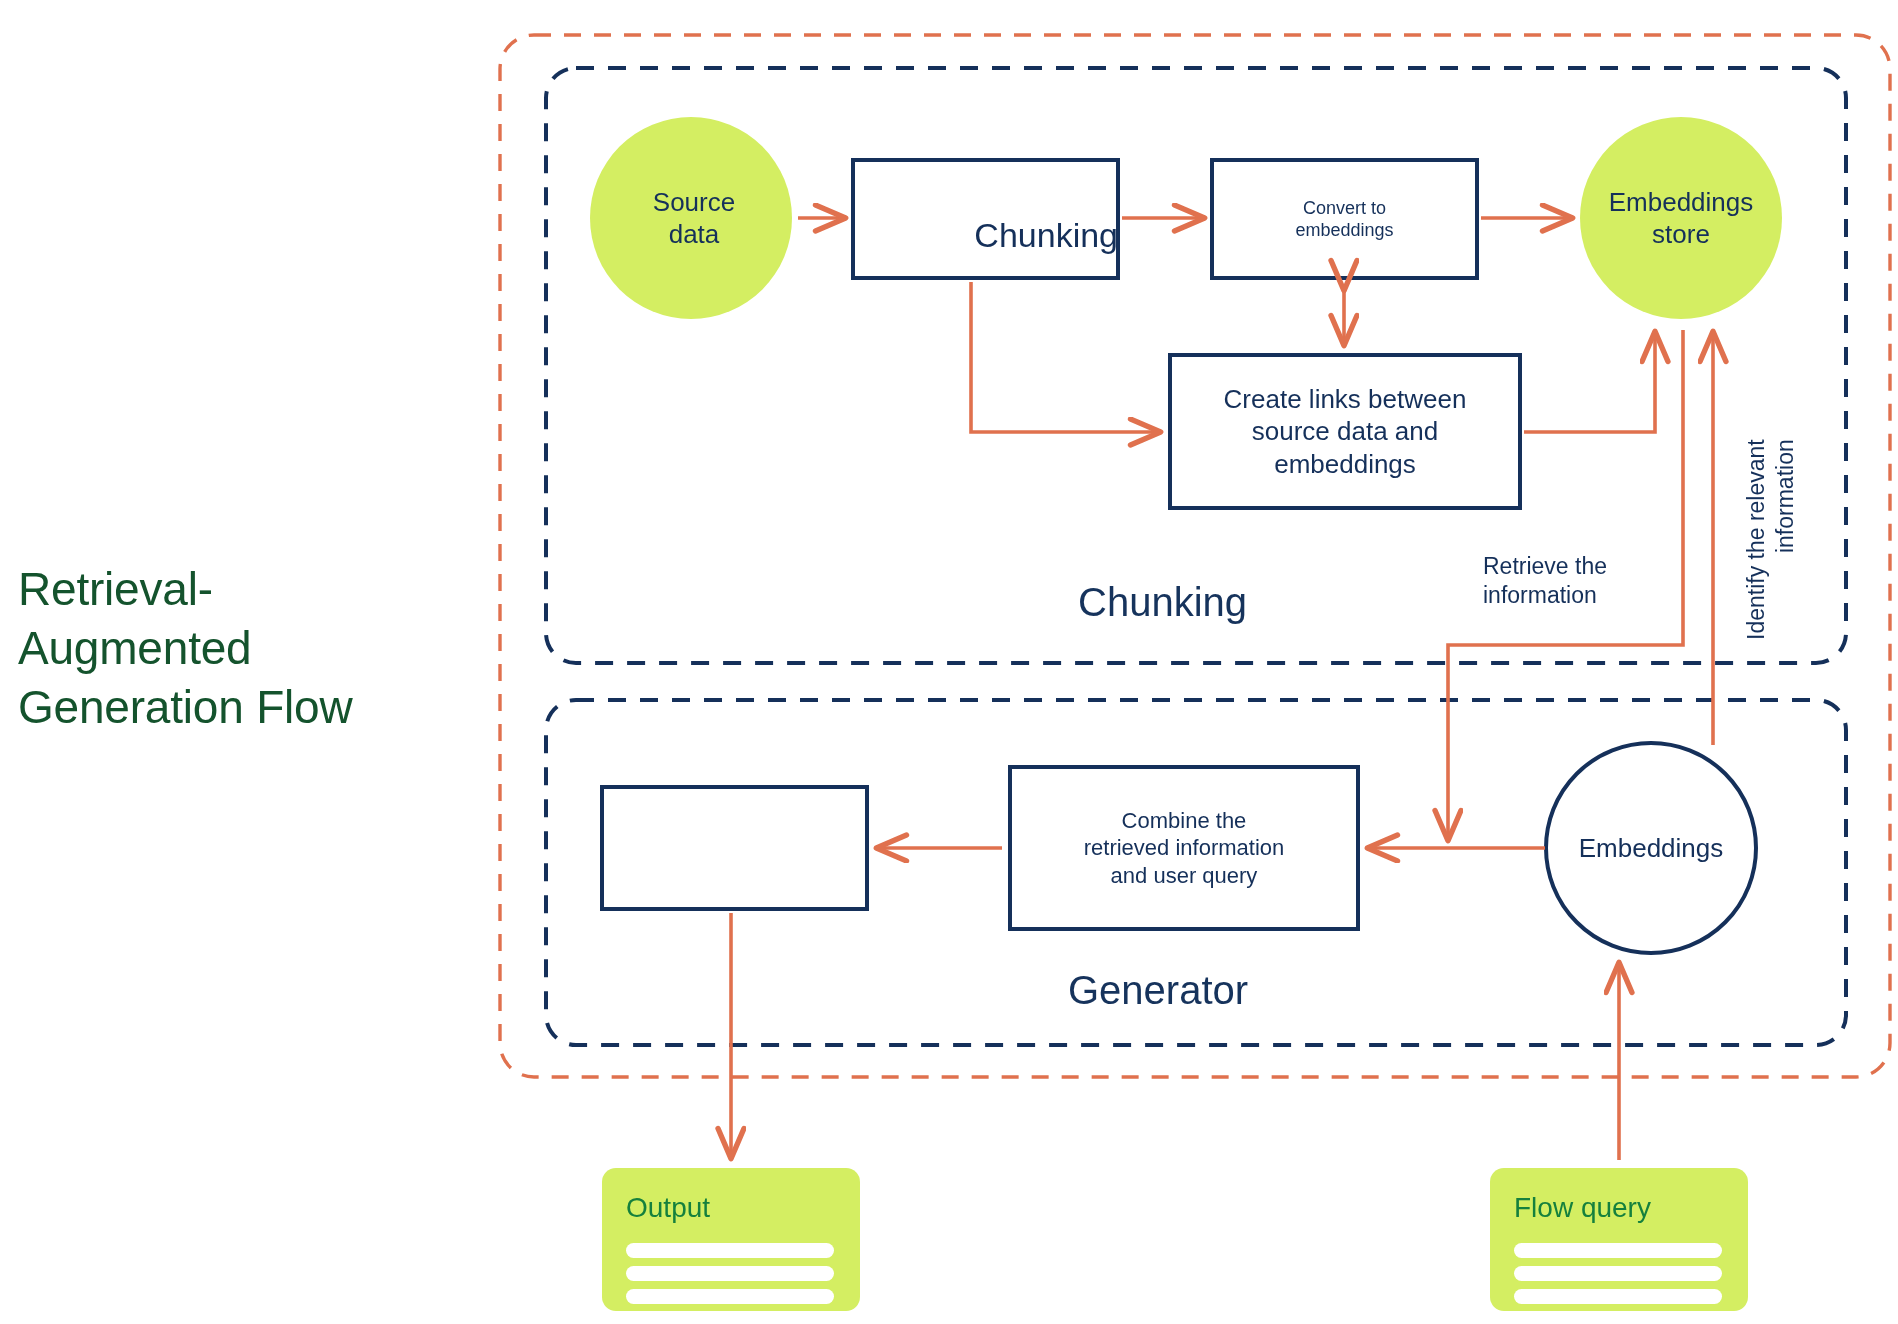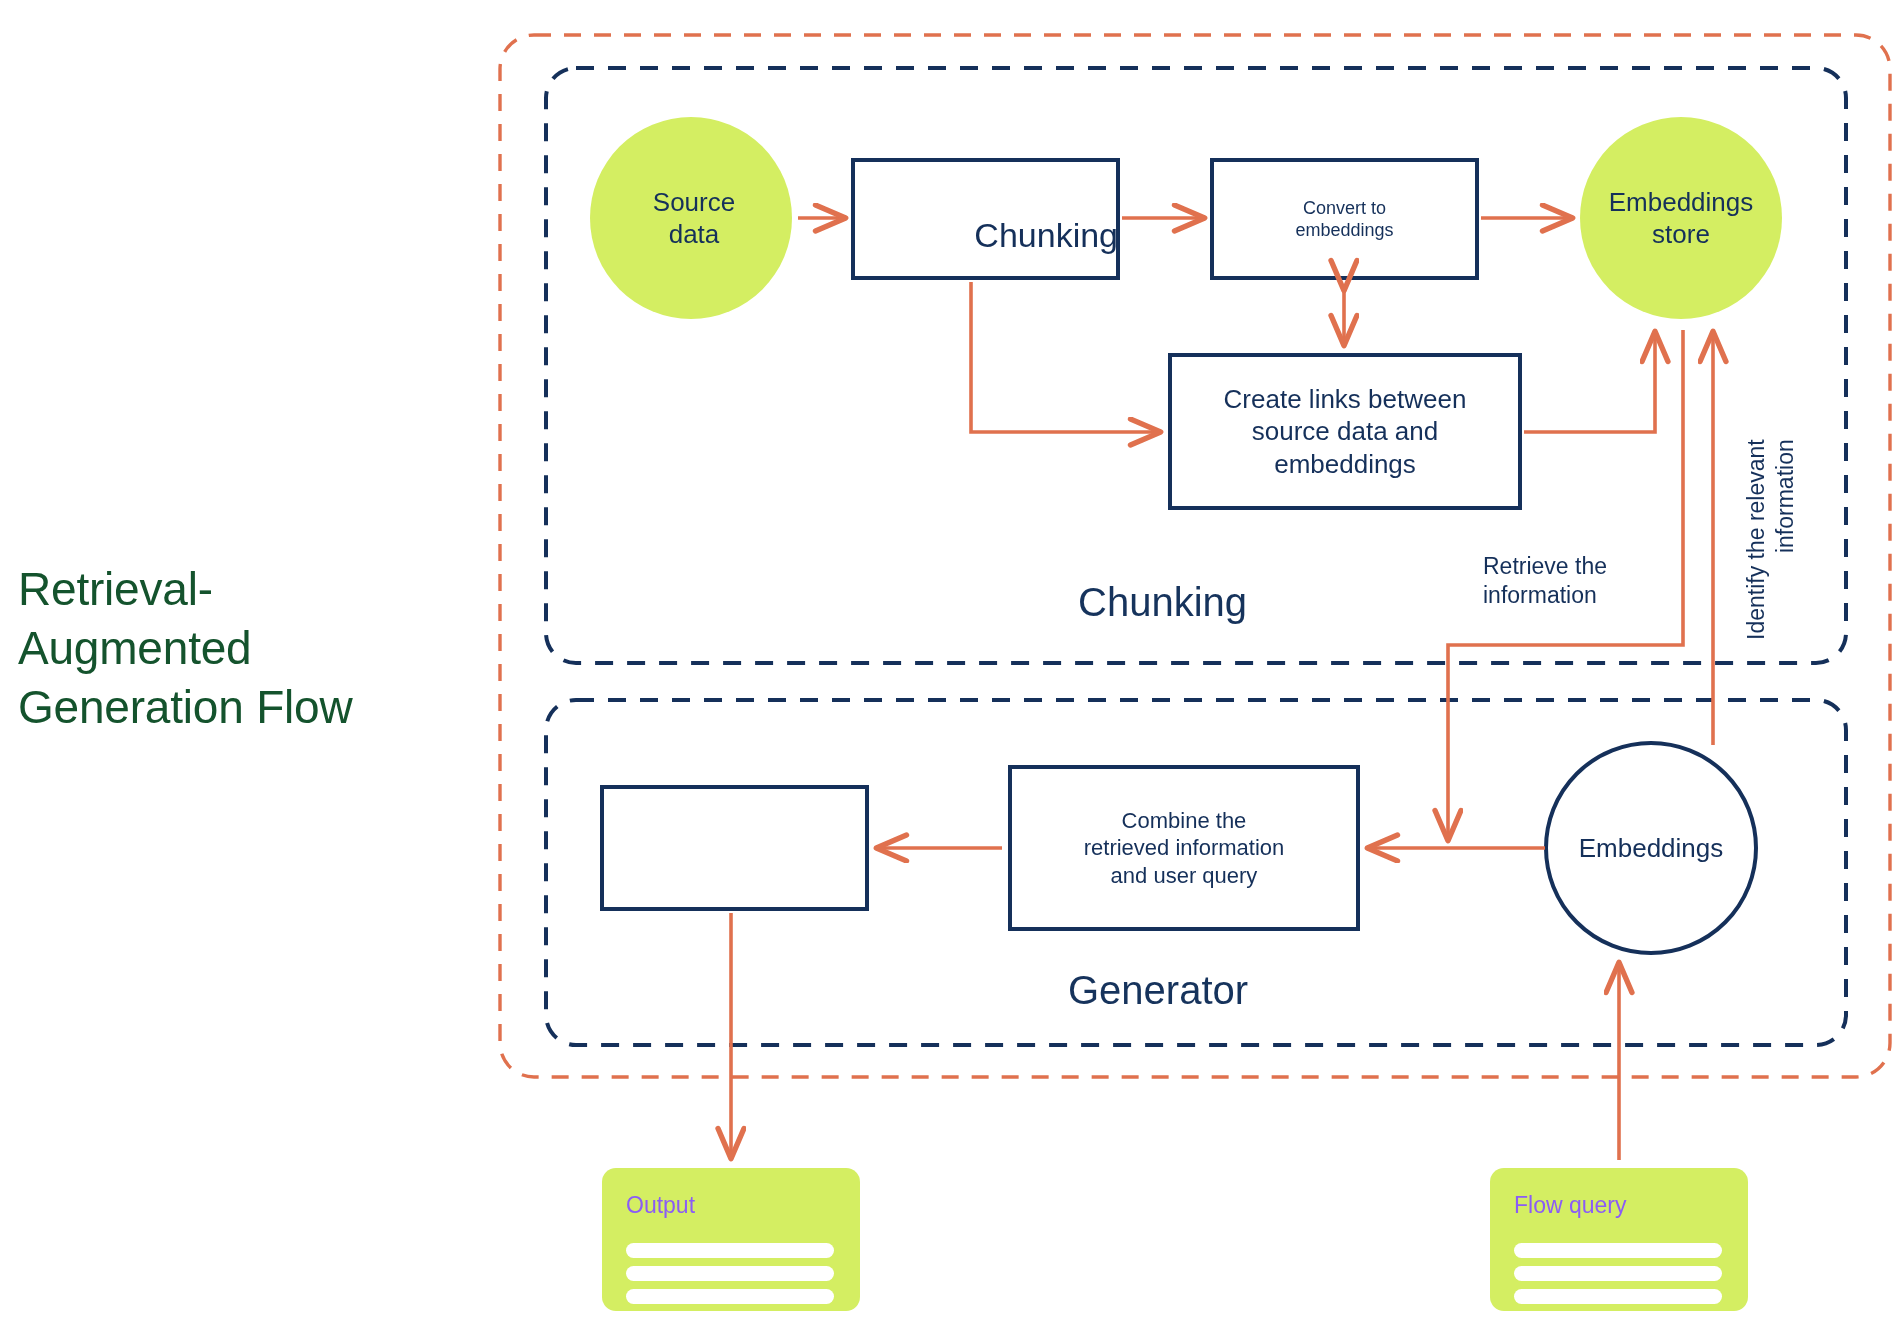--- a/index.html
+++ b/index.html
@@ -62,22 +62,22 @@
     font-family: "Liberation Sans", sans-serif;
   }
   .edge-label.rot {
     transform-origin: 0 0;
     transform: rotate(-90deg);
     white-space: nowrap;
     text-align: left;
   }
   .card-title {
     position: absolute;
-    color: #8b5cf6;
-    font-size: 23px;
+    color: #15803d;
+    font-size: 28px;
     font-family: "Liberation Sans", sans-serif;
   }
 </style>
 </head>
 <body>
 
 <div id="page">
 
   <div class="ttl">
     <div>Retrieval-</div>

